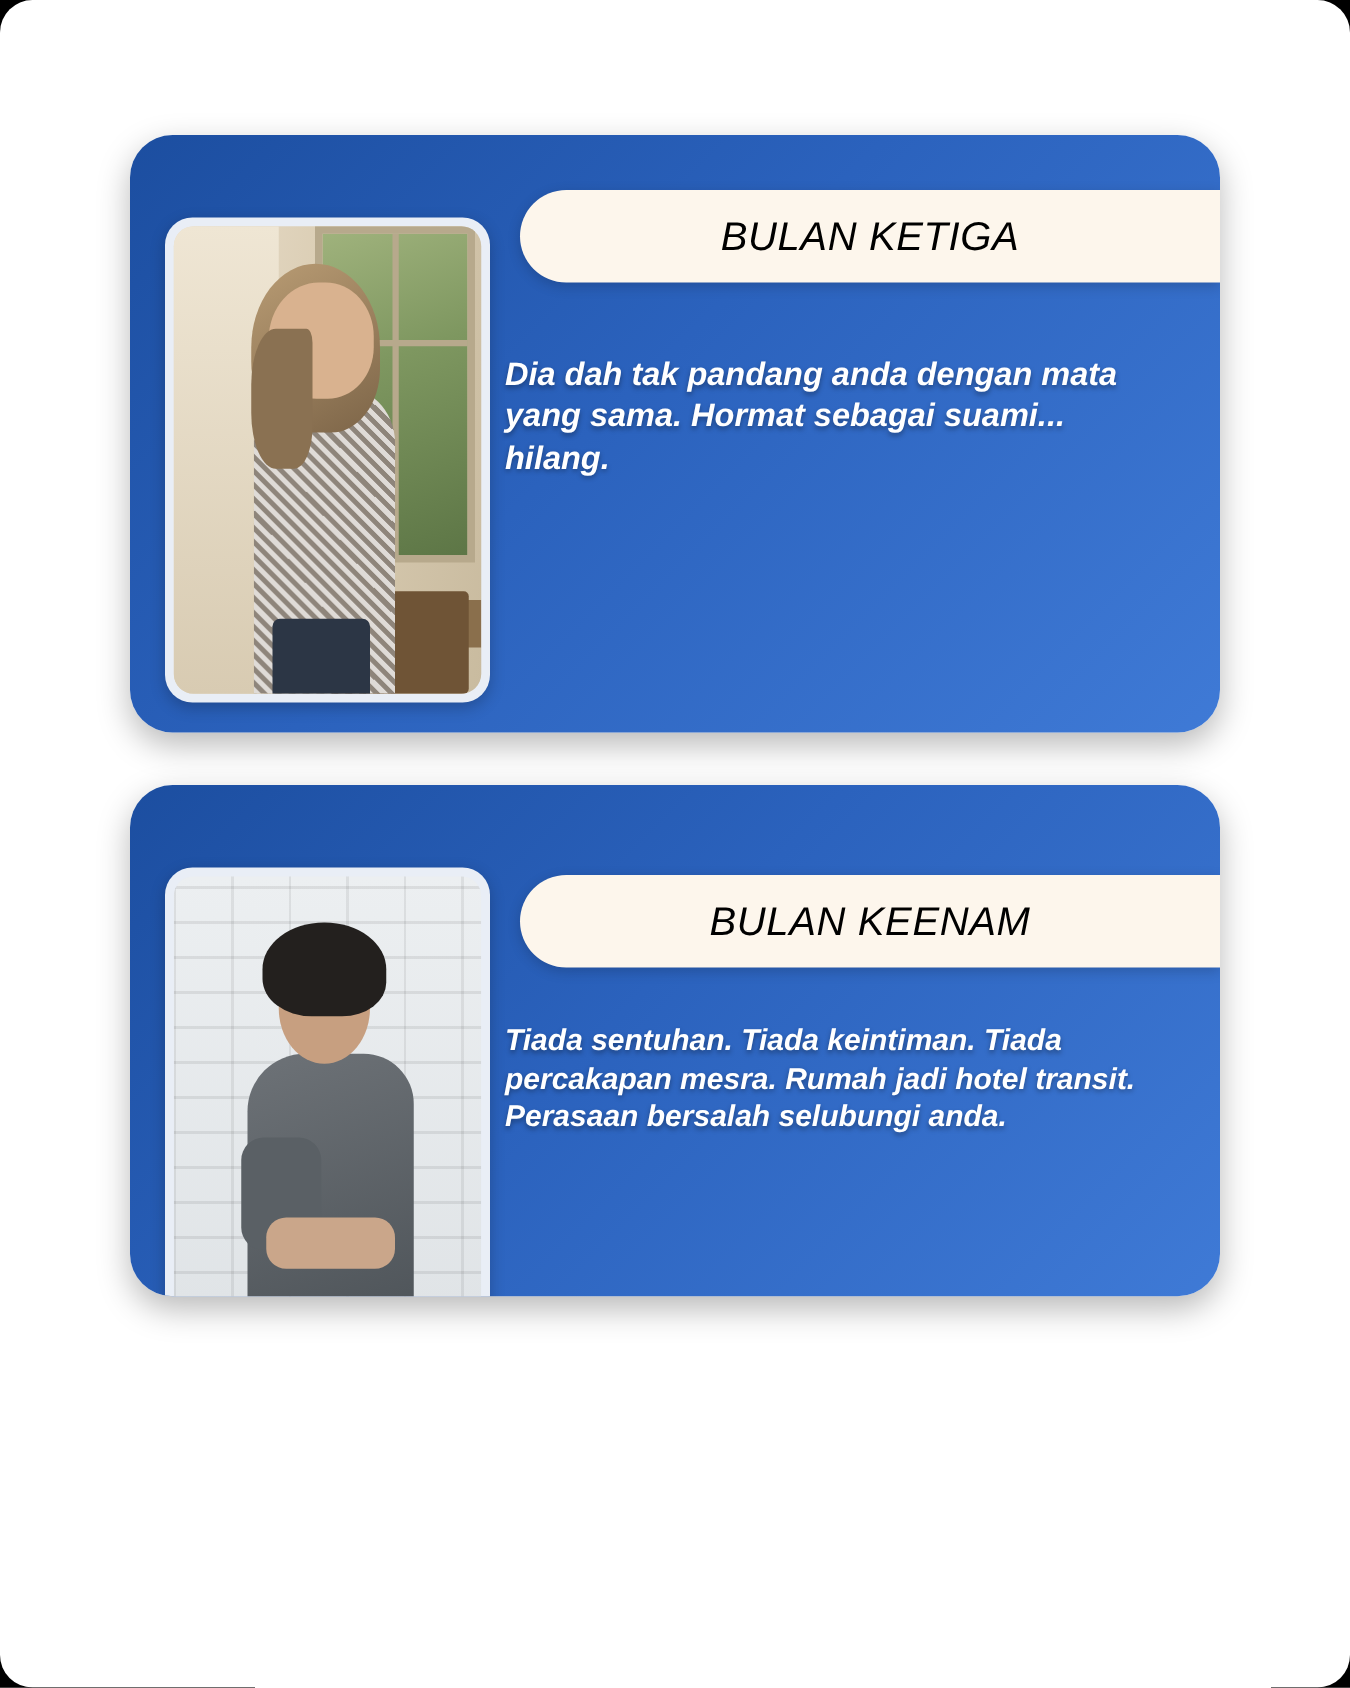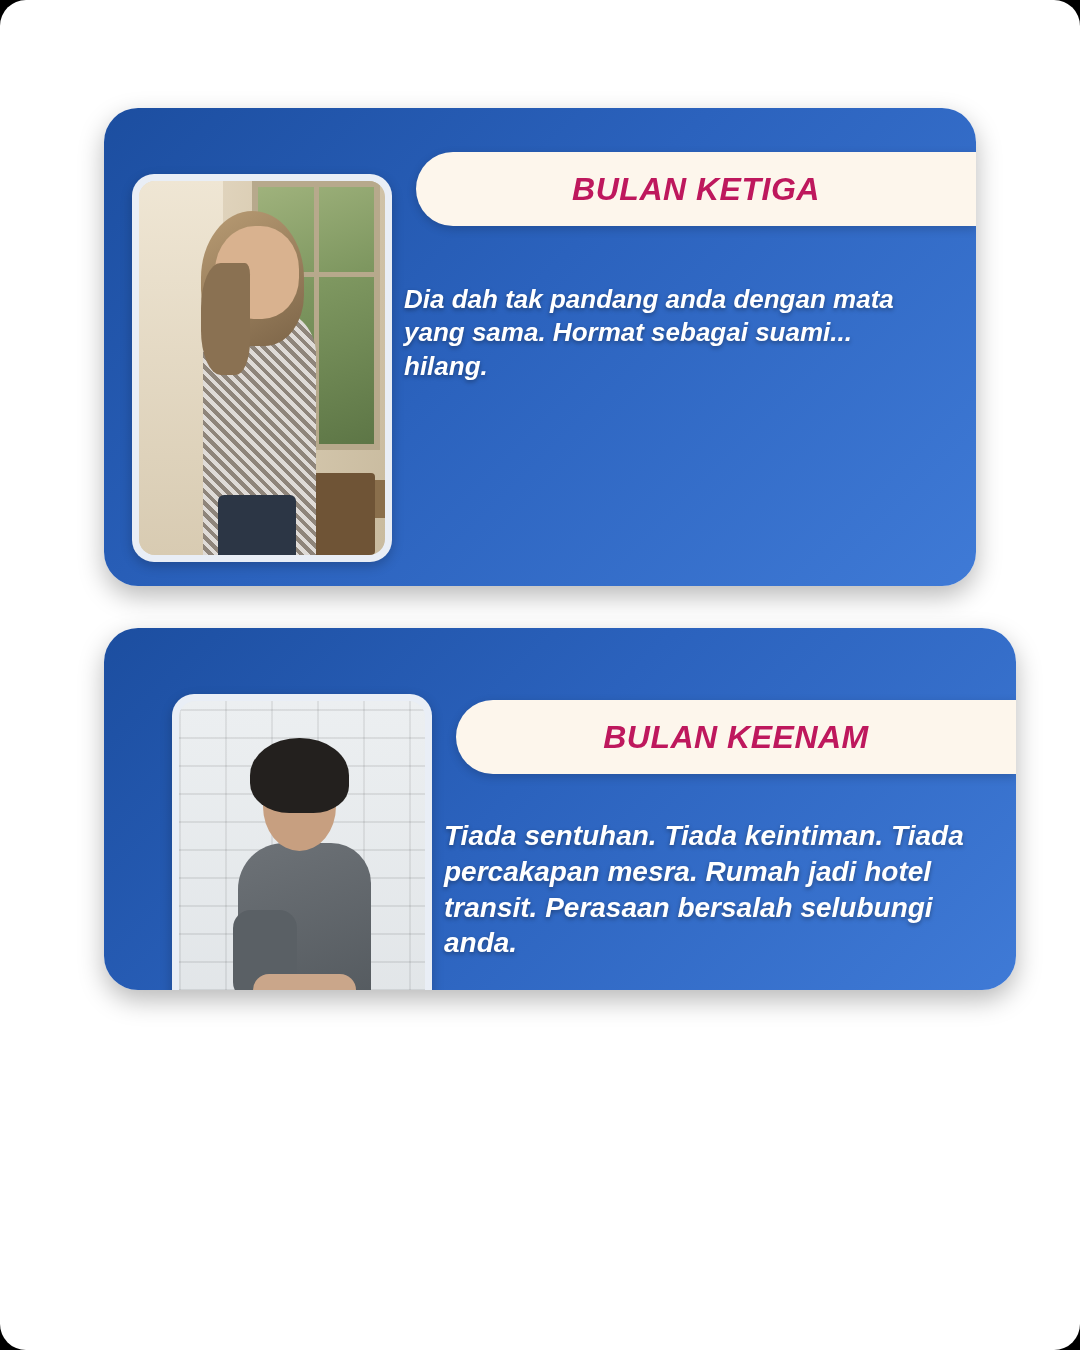--- a/index.html
+++ b/index.html
@@ -25,21 +25,21 @@
   .card {
     position: absolute;
     left: 104px;
     width: 872px;
     border-radius: 34px;
     background: linear-gradient(135deg, #1c4ea0 0%, #2b62bd 45%, #3f7ad6 100%);
     box-shadow: 0 10px 26px rgba(0,0,0,0.28);
     overflow: hidden;
   }
   .card--one { top: 108px; height: 478px; }
-  .card--two { top: 628px; height: 362px; padding-left: 40px; }
+  .card--two { top: 628px; height: 409px; }
 
   .card-inner {
     position: relative;
     width: 100%;
     height: 100%;
   }
 
   .photo-frame {
     position: absolute;
     left: 28px;
@@ -150,39 +150,39 @@
     border-radius: 40px 0 0 40px;
     display: flex;
     align-items: center;
     justify-content: center;
     box-shadow: 0 3px 10px rgba(0,0,0,0.18);
   }
   .card--one .badge { top: 44px; }
   .card--two .badge { top: 72px; }
   .badge span {
     font-size: 32px;
-    font-weight: bold;
+    font-weight: normal;
     font-style: italic;
-    color: #be185d;
+    color: #000000;
     letter-spacing: 0.5px;
   }
 
   .body-text {
     position: absolute;
     left: 300px;
     right: 44px;
     color: #ffffff;
     font-size: 26px;
     line-height: 1.28;
     font-weight: bold;
     font-style: italic;
     text-shadow: 0 2px 4px rgba(0,0,0,0.35);
   }
   .card--one .body-text { top: 175px; }
-  .card--two .body-text { top: 190px; font-size: 28px; }
+  .card--two .body-text { top: 190px; font-size: 24px; }
 </style>
 </head>
 <body>
 
 <div class="page">
 
   <div class="card card--one">
     <div class="card-inner">
 
       <div class="photo-frame">

